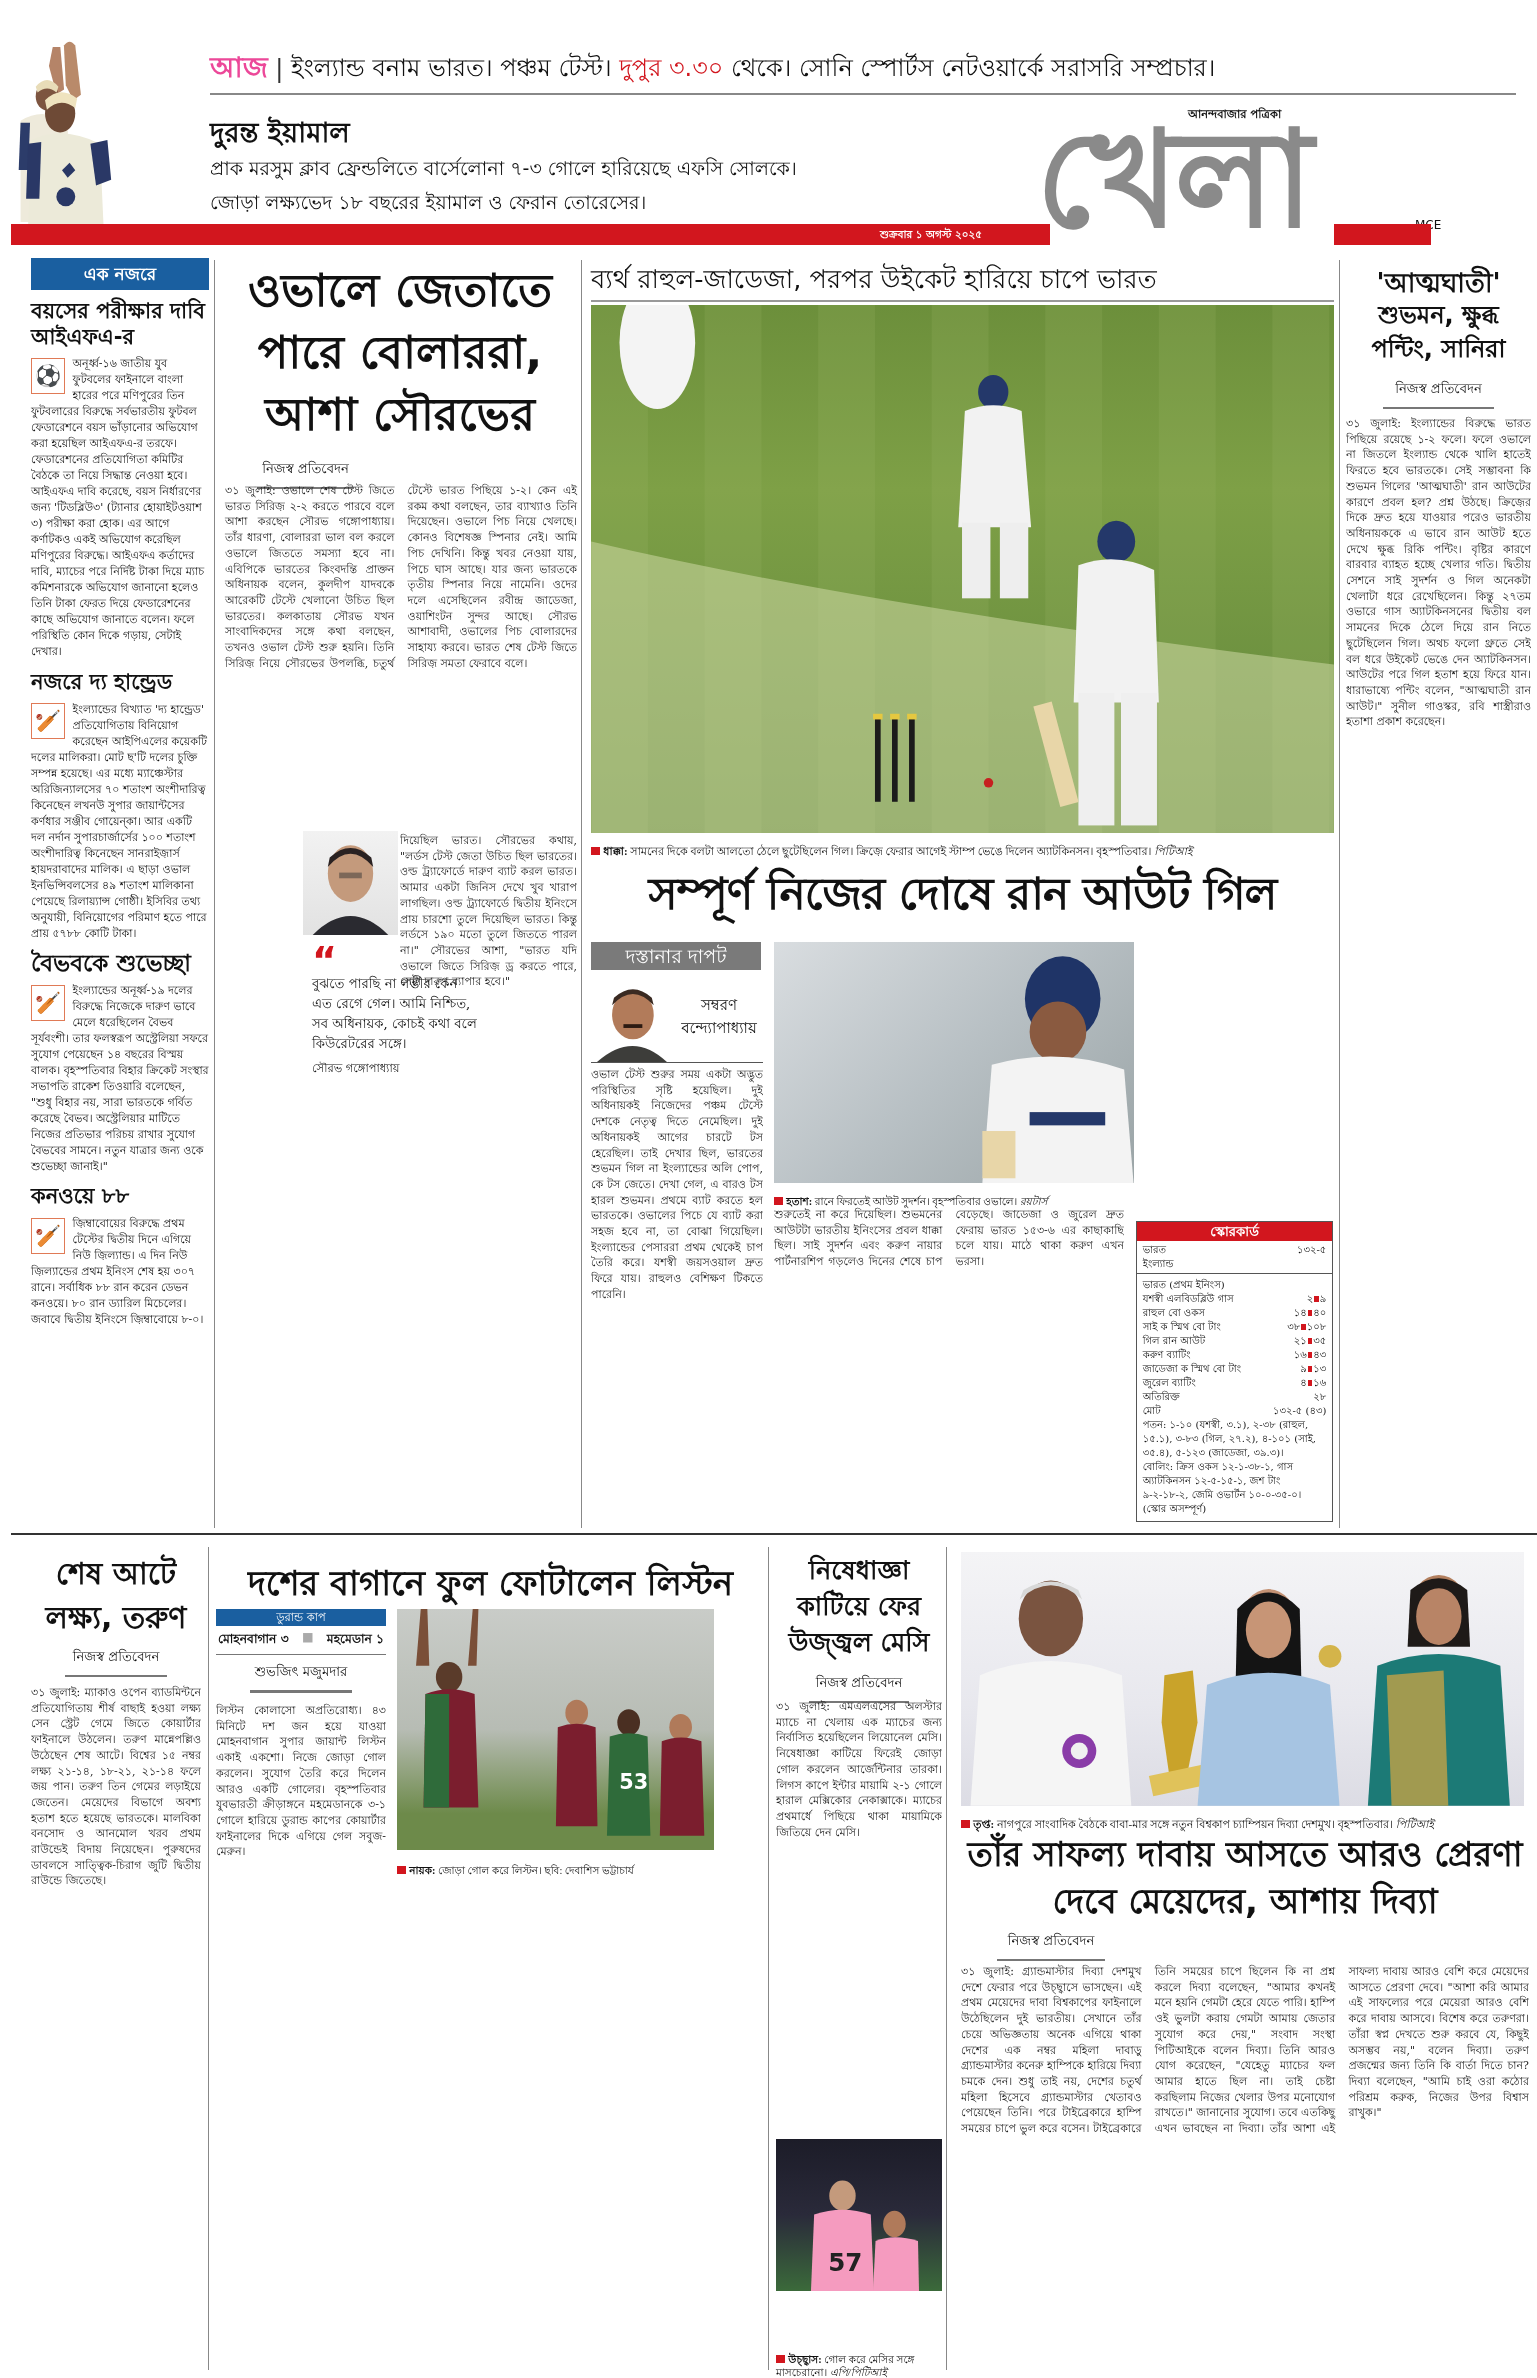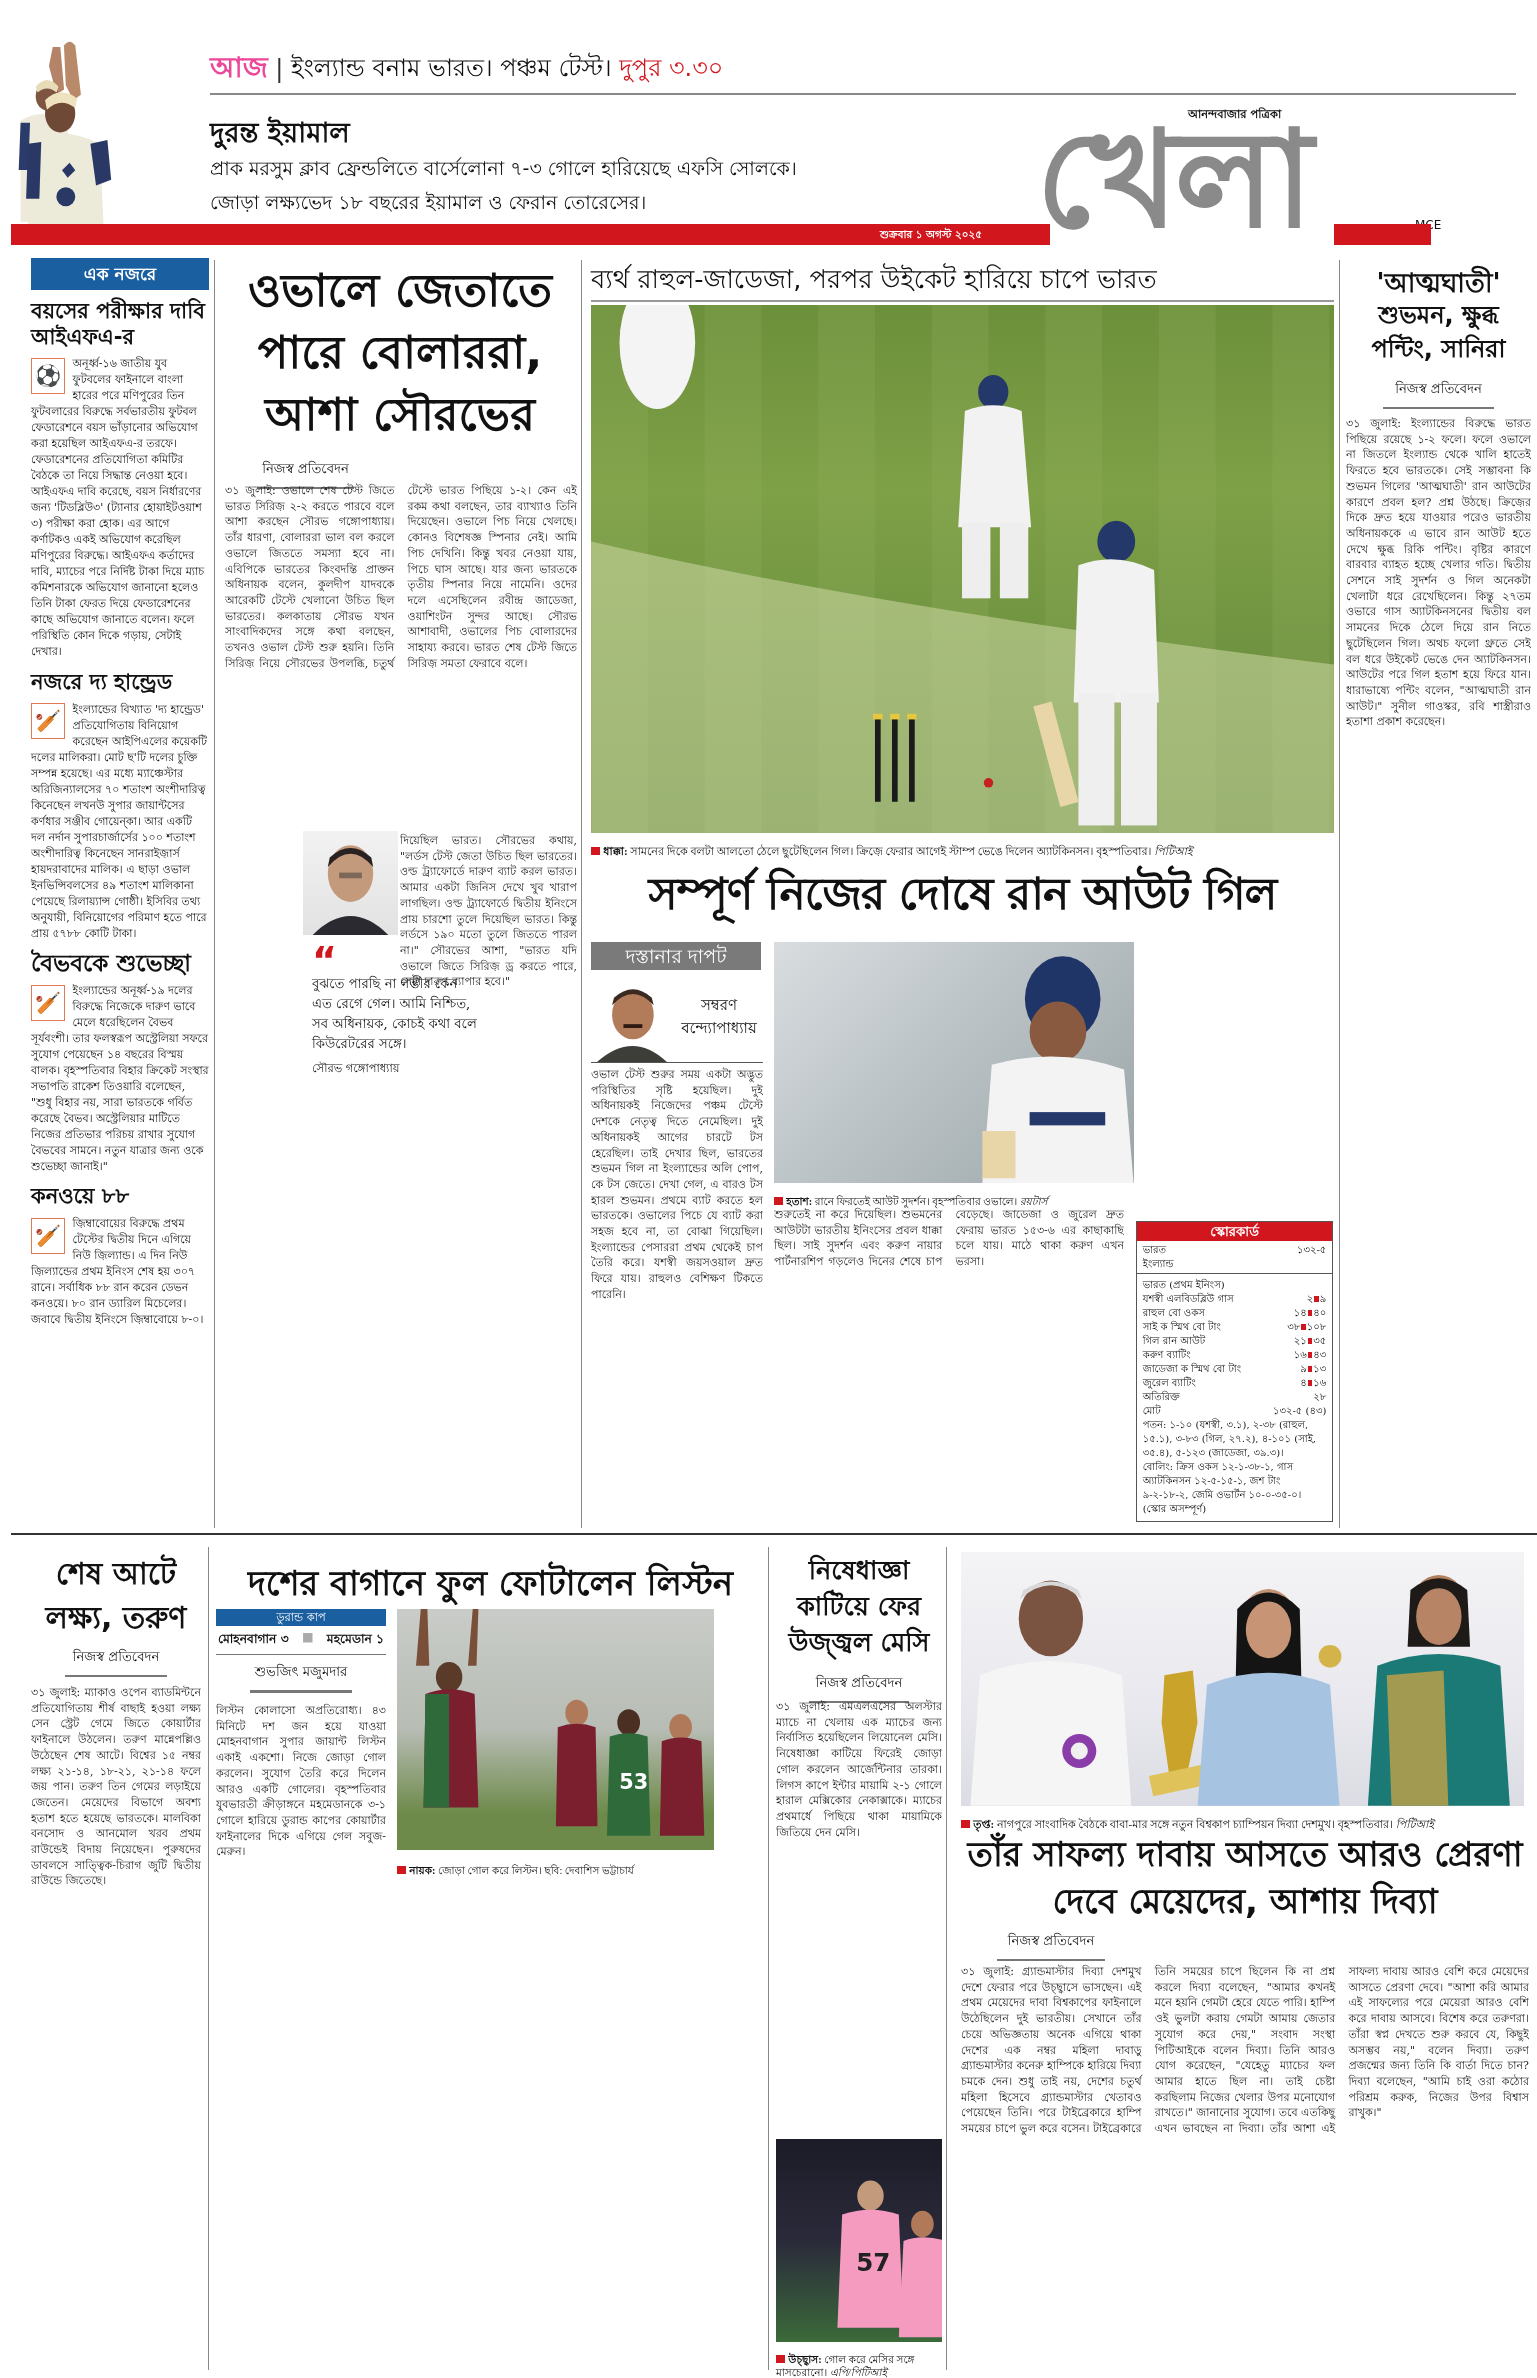--- a/index.html
+++ b/index.html
@@ -47,20 +47,21 @@
     <circle cx="44" cy="168" r="10" fill="#2a3866"></circle>
     <path d="M40 140 L48 132 L54 140 L46 148 Z" fill="#2a3866"></path>
   </svg>
 </div>
 
 <div class="abs" style="left:210px;top:49px;width:1306px;height:40px;display:flex;align-items:center;white-space:nowrap;font-family:'DejaVu Sans',sans-serif;font-size:24px;">
   <span style="color:#ec4899;font-weight:bold;font-size:28px;">আজ</span>
   <span style="margin:0 7.6px;color:#333;">|</span>
   <span style="color:#111;">ইংল্যান্ড বনাম ভারত। পঞ্চম টেস্ট।</span>
   <span style="color:#d2161e;font-weight:normal;margin:0 7.6px;text-align:center;">দুপুর ৩.৩০</span>
+  <span style="color:#111;">থেকে। সোনি স্পোর্টস নেটওয়ার্কে সরাসরি সম্প্রচার।</span>
 </div>
 <div class="rule" style="left:210px;top:93px;width:1306px;height:1.9px;background:#888;"></div>
 
 <div class="abs" style="left:210px;top:112px;font-size:27.4px;font-weight:bold;font-family:'DejaVu Sans',sans-serif;">দুরন্ত ইয়ামাল</div>
 <div class="abs" style="left:210px;top:151px;width:615px;font-size:19px;line-height:34px;font-family:'DejaVu Sans',sans-serif;">প্রাক মরসুম ক্লাব ফ্রেন্ডলিতে বার্সেলোনা ৭-৩ গোলে হারিয়েছে এফসি সোলকে। জোড়া লক্ষ্যভেদ ১৮ বছরের ইয়ামাল ও ফেরান তোরেসের।</div>
 
 <div class="abs" style="left:1188px;top:106px;font-size:11.4px;font-weight:bold;font-family:'DejaVu Sans',sans-serif;">আনন্দবাজার পত্রিকা</div>
 <div class="abs" style="left:1036px;top:109px;font-size:134px;font-weight:bold;color:#8a8a8a;font-family:'DejaVu Sans',sans-serif;line-height:142px;letter-spacing:-3.8px;z-index:2;">খেলা</div>
 <div class="abs" style="left:1415px;top:218px;font-size:12px;font-family:'DejaVu Sans',sans-serif;">MCE</div>
 
@@ -325,21 +326,21 @@
 <div class="abs body-text cols2" style="left:397px;top:1879px;width:366px;height:492px;overflow:hidden;"></div>
 
 <div class="vrule" style="left:768px;top:1547px;height:823px;"></div>
 
 <div class="abs" style="left:776px;top:1552px;width:166px;text-align:center;font-size:25.6px;line-height:36px;font-weight:bold;font-family:'DejaVu Sans',sans-serif;">নিষেধাজ্ঞা কাটিয়ে ফের উজ্জ্বল মেসি</div>
 <div class="abs" style="left:776px;top:1673px;width:166px;">
   <div class="byline">নিজস্ব প্রতিবেদন</div>
   <div class="byline-bar"></div>
 </div>
 <div class="abs body-text" style="left:776px;top:1699px;width:166px;height:435px;overflow:hidden;">৩১ জুলাই: এমএলএসের অলস্টার ম্যাচে না খেলায় এক ম্যাচের জন্য নির্বাসিত হয়েছিলেন লিয়োনেল মেসি। নিষেধাজ্ঞা কাটিয়ে ফিরেই জোড়া গোল করলেন আর্জেন্টিনার তারকা। লিগস কাপে ইন্টার মায়ামি ২-১ গোলে হারাল মেক্সিকোর নেকাক্সাকে। ম্যাচের প্রথমার্ধে পিছিয়ে থাকা মায়ামিকে জিতিয়ে দেন মেসি।</div>
-<div class="photo" style="left:776px;top:2139px;width:166px;height:203px;background:linear-gradient(180deg,#1c1c28 0%,#2a2a3a 50%,#3b6a3a 100%);padding-left:28px;">
+<div class="photo" style="left:776px;top:2139px;width:166px;height:152px;background:linear-gradient(180deg,#1c1c28 0%,#2a2a3a 50%,#3b6a3a 100%);">
   <svg width="166" height="203" viewBox="0 0 175 215">
     <ellipse cx="70" cy="60" rx="14" ry="16" fill="#c49a7c"></ellipse>
     <path d="M40 80 Q70 70 100 80 L105 200 L35 200 Z" fill="#f59bbf"></path>
     <text x="55" y="140" fill="#222" font-size="26" font-weight="bold" font-family="DejaVu Sans, sans-serif">57</text>
     <ellipse cx="125" cy="90" rx="12" ry="14" fill="#b07a5a"></ellipse>
     <path d="M105 108 Q125 100 150 108 L152 210 L100 210 Z" fill="#f59bbf"></path>
   </svg>
 </div>
 <div class="abs caption" style="left:776px;top:2345px;width:166px;font-size:10.4px;line-height:13.2px;">
   <span class="sq"></span><b>উচ্ছ্বাস:</b>

